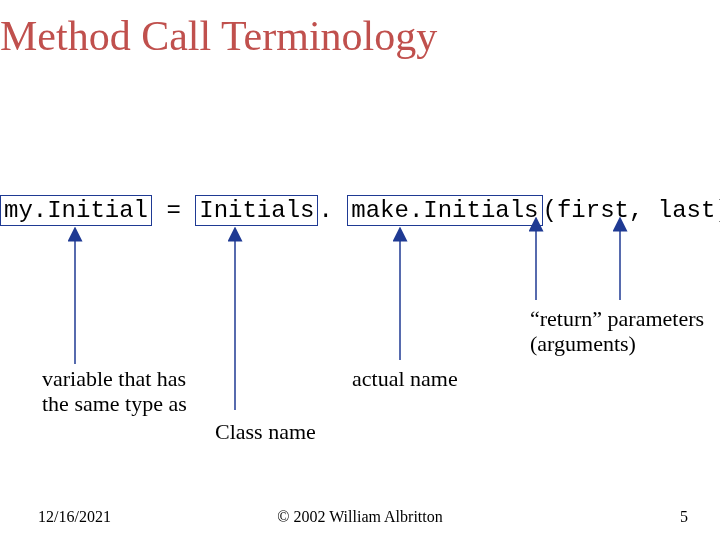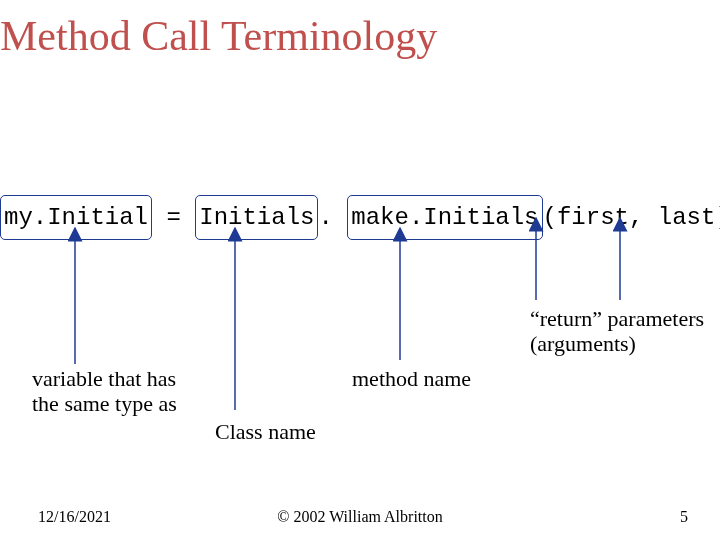--- a/index.html
+++ b/index.html
@@ -1,21 +1,21 @@
 <!DOCTYPE html>
 <html><head>
 <meta charset="utf-8">
 <style>
   * { margin: 0; padding: 0; box-sizing: border-box; }
   html, body { width: 720px; height: 540px; background: #fff; font-family: "Times New Roman", serif; color: #000; overflow: hidden; }
   .slide { position: relative; width: 720px; height: 540px; }
   .title { position: absolute; top: 12px; left: 0; width: 720px; text-align: left; font-size: 42px; color: #c0504d; font-family: "Times New Roman", serif; }
   .code-line { position: absolute; top: 195px; left: 0; width: 720px; font-family: "Courier New", monospace; font-size: 24px; white-space: pre; }
   .code-line span { vertical-align: baseline; }
-  .box { border: 1.5px solid #1f3a93; border-radius: 5px; padding: 8px 3px; display: inline-block; }
+  .box { border: 1.5px solid #1f3a93; border-radius: 0; padding: 1px 3px; display: inline-block; }
   .annot { position: absolute; font-size: 22px; font-family: "Times New Roman", serif; color: #000; line-height: 1.15; }
   .footer { position: absolute; bottom: 14px; font-size: 16px; font-family: "Times New Roman", serif; }
   .footer-date { left: 38px; }
   .footer-cr { left: 0; width: 720px; text-align: center; }
   .footer-num { right: 32px; }
 </style>
 </head>
 <body>
 
 <div class="slide">
@@ -40,25 +40,25 @@
     <line x1="536" y1="300" x2="536" y2="224" stroke="#1f3a93" stroke-width="1.5" marker-end="url(#ah)"></line>
 
     <line x1="620" y1="300" x2="620" y2="224" stroke="#1f3a93" stroke-width="1.5" marker-end="url(#ah)"></line>
   </svg>
 
   <div class="annot" style="top:306px;left:530px">
     <div>“return” parameters</div>
     <div>(arguments)</div>
   </div>
 
-  <div class="annot" style="top:366px;left:352px">method name</div>
+  <div class="annot" style="top:366px;left:352px">actual name</div>
 
   <div class="annot" style="top:419px;left:215px">Class name</div>
 
-  <div class="annot" style="top:366px;left:32px">
+  <div class="annot" style="top:366px;left:42px">
     <div>variable that has</div>
     <div>the same type as</div>
   </div>
 
   <div class="footer footer-date">12/16/2021</div>
   <div class="footer footer-cr">© 2002 William Albritton</div>
   <div class="footer footer-num">5</div>
 
 </div>
 

